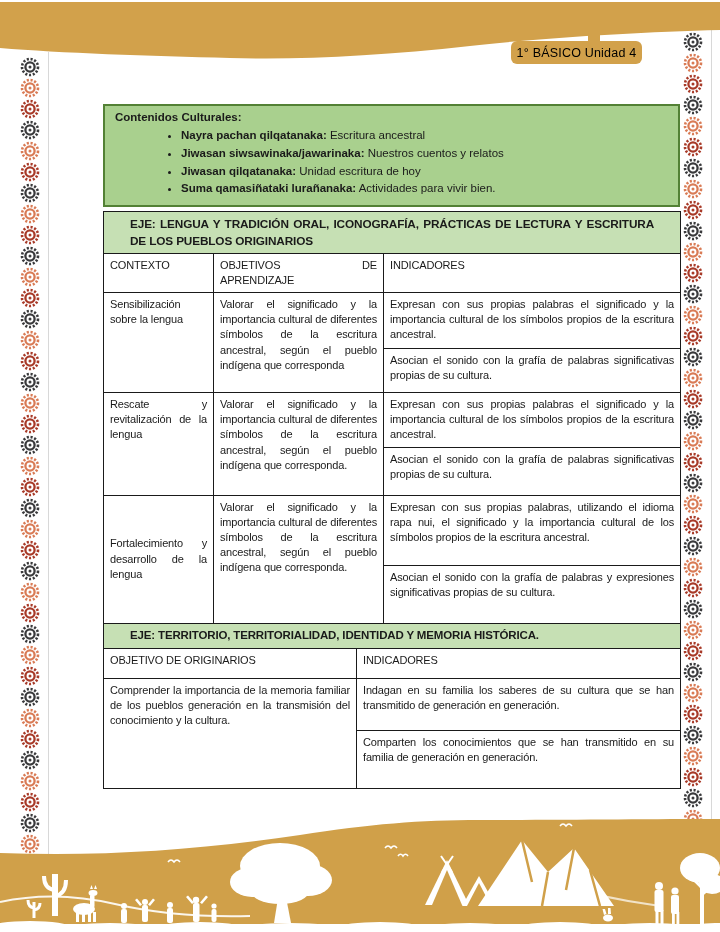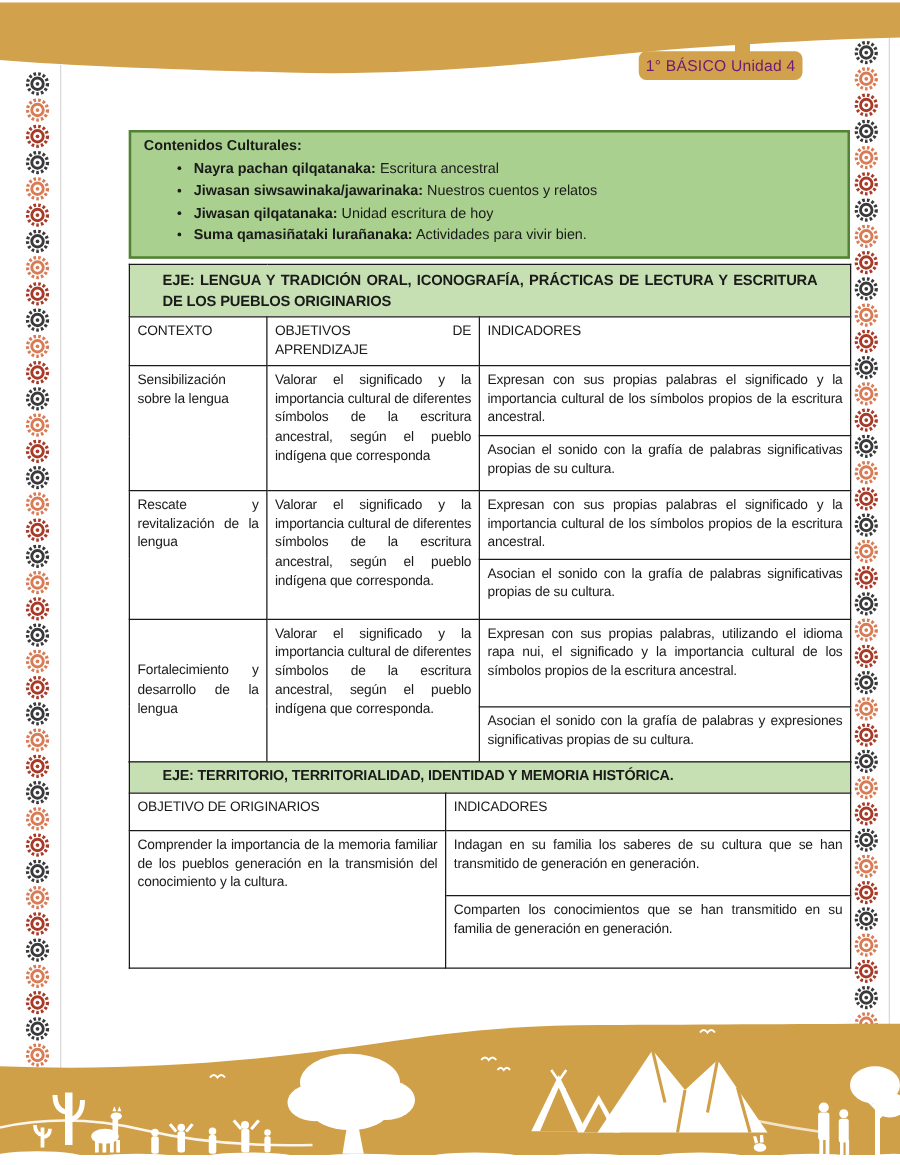--- a/index.html
+++ b/index.html
@@ -18,31 +18,31 @@
   #chain-right { left:683px; top:32px; }
 
   
   #top-wave { position:absolute; left:0; top:0; width:720px; height:70px; z-index:2; }
 
   
   #badge-stem { position:absolute; left:588px; top:28px; width:12px; height:18px;
                 background:#d2a14b; z-index:4; }
   #unit-badge { position:absolute; left:511px; top:41px; width:131px; height:23px;
                 background:#d2a14b; border-radius:6px; z-index:5;
-                color:#701a75; font-size:12.5px; display:flex; align-items:center;
+                color:#000000; font-size:12.5px; display:flex; align-items:center;
                 justify-content:center; letter-spacing:.2px; }
 
   
   #content { position:absolute; left:103px; top:104px; width:577px; z-index:2; }
 
   #cultural-box { border:2px solid #538135; background:#a9d08e;
                   padding:5px 10px 7px 10px; margin-bottom:4px; }
   #cultural-box .box-title { font-weight:bold; font-size:11.5px; }
   #cultural-box ul { list-style:disc; margin:4px 0 0 40px; }
-  #cultural-box li { font-size:11.5px; line-height:1.55; }
+  #cultural-box li { font-size:11.5px; line-height:1.55;margin-left:26px; }
   #cultural-box li .b { font-weight:bold; }
 
   table { border-collapse:collapse; width:577px; table-layout:fixed; }
   td { border:1px solid #1a1a1a; vertical-align:top; padding:4px 6px;
        font-size:11px; line-height:1.38; letter-spacing:-0.15px; text-align:justify; }
   td.eje { background:#c6e0b4; font-weight:bold; font-size:11.8px; height:40px;
            padding:4px 26px; }
   td.colhead { height:34px; text-align:left; }
   td.colhead.spread { text-align:justify; word-spacing:18px; }
   td.ctx-mid { vertical-align:middle; }
@@ -496,21 +496,21 @@
       </tr>
       <tr>
             <td style="height:48px">Asocian el sonido con la grafía de palabras significativas propias de su cultura.</td>
           </tr>
       <tr>
         <td rowspan="2" class="ctx-mid" style="height:70px">Fortalecimiento y desarrollo de la lengua</td>
         <td rowspan="2">Valorar el significado y la importancia cultural de diferentes símbolos de la escritura ancestral, según el pueblo indígena que corresponda.</td>
         <td style="height:70px">Expresan con sus propias palabras, utilizando el idioma rapa nui, el significado y la importancia cultural de los símbolos propios de la escritura ancestral.</td>
       </tr>
       <tr>
-            <td style="height:44px">Asocian el sonido con la grafía de palabras y expresiones significativas propias de su cultura.</td>
+            <td style="height:58px">Asocian el sonido con la grafía de palabras y expresiones significativas propias de su cultura.</td>
           </tr>
     </tbody>
       </table>
 
     <table id="table-2">
       <colgroup>
           <col style="width:253px">
           <col style="width:324px">
         </colgroup>
       <tbody>

